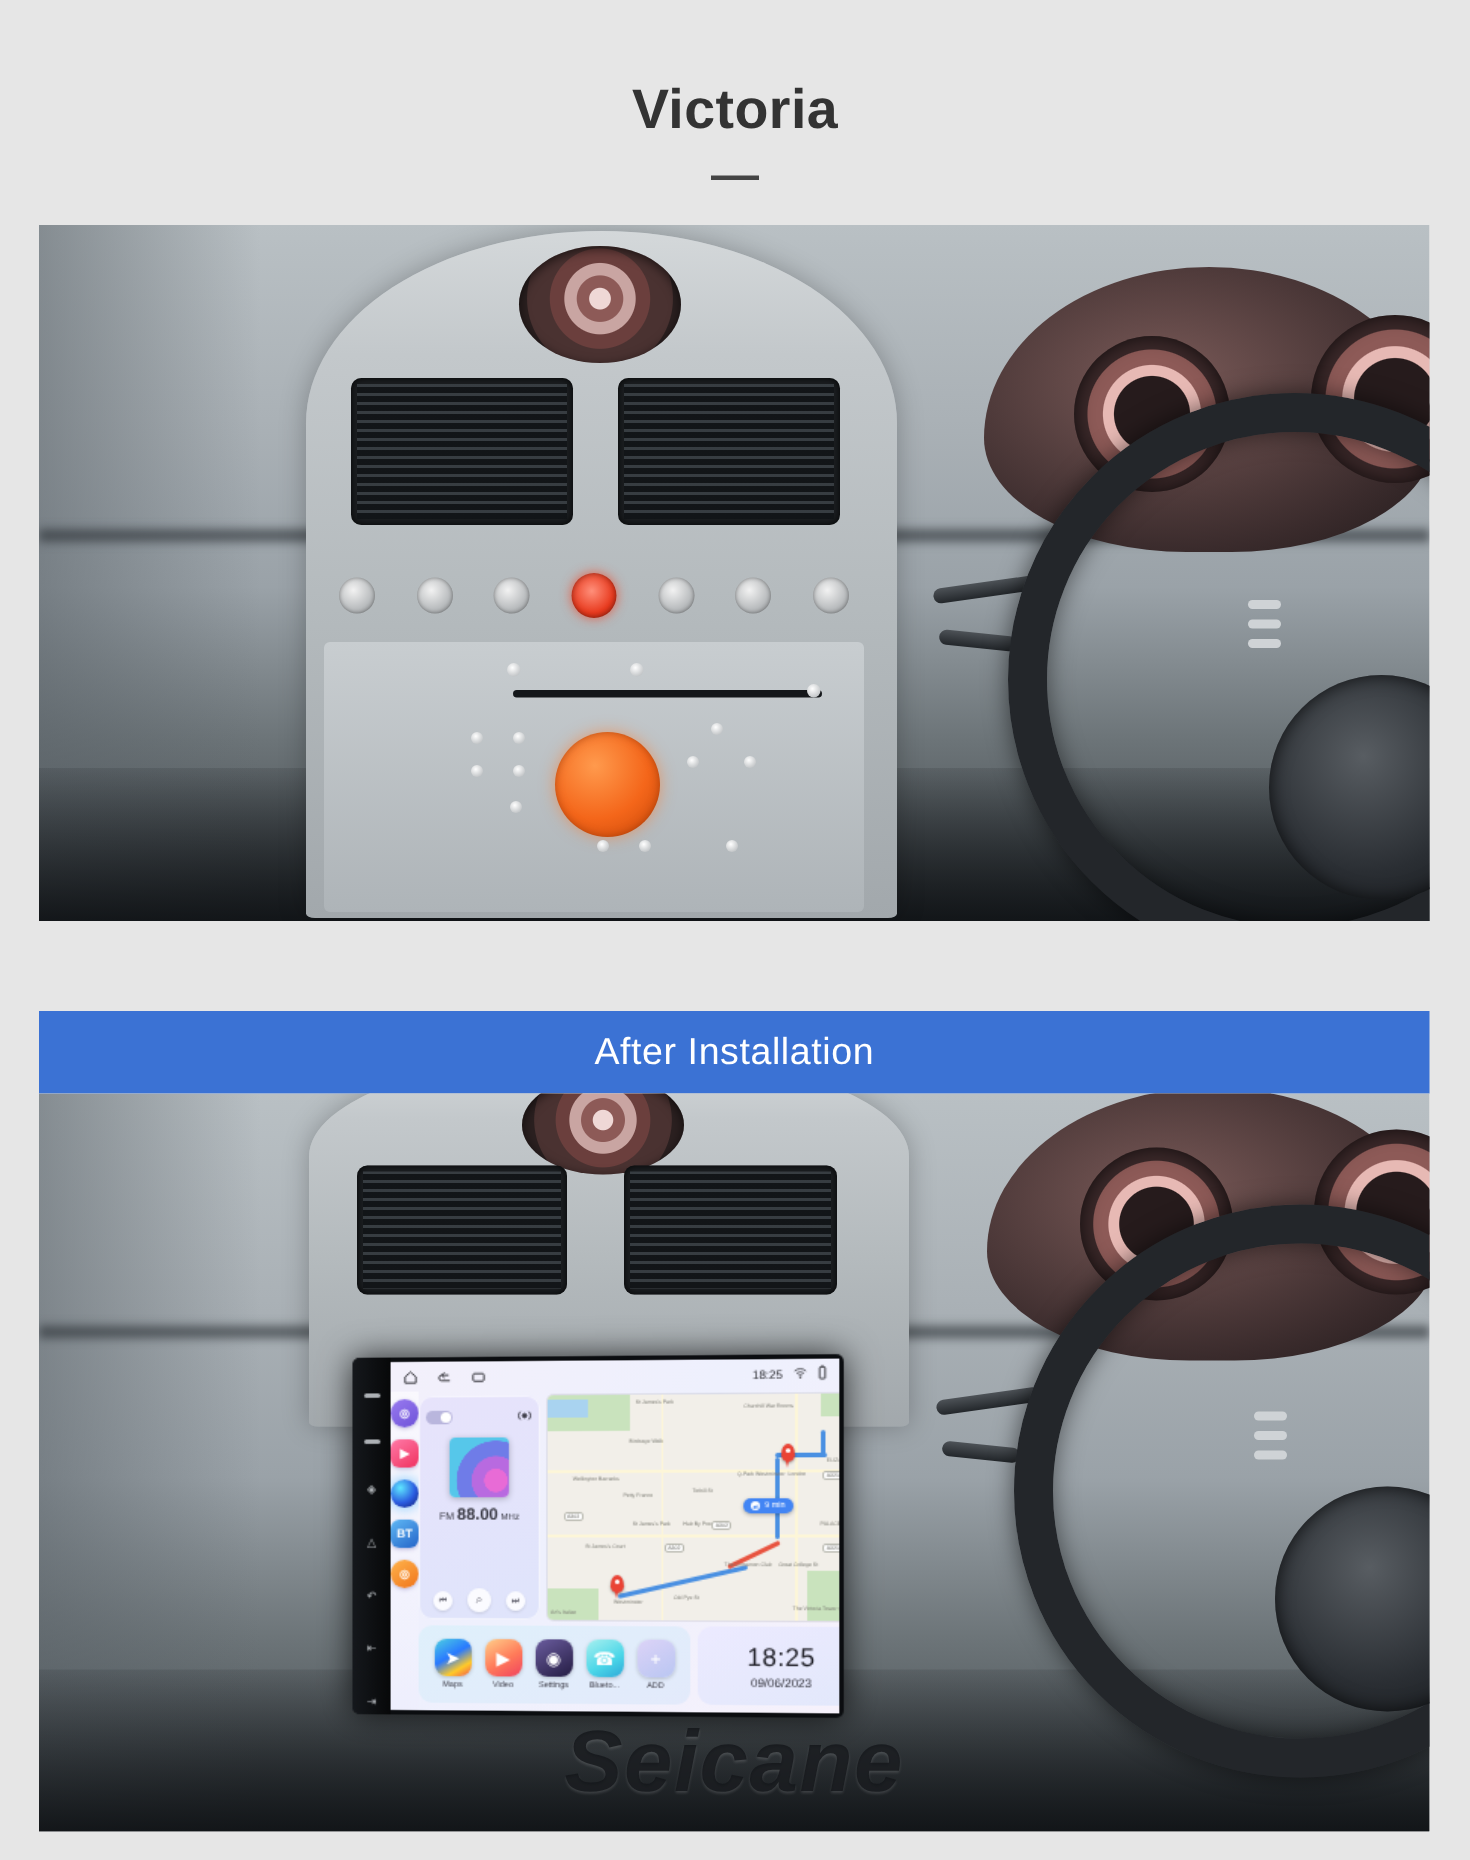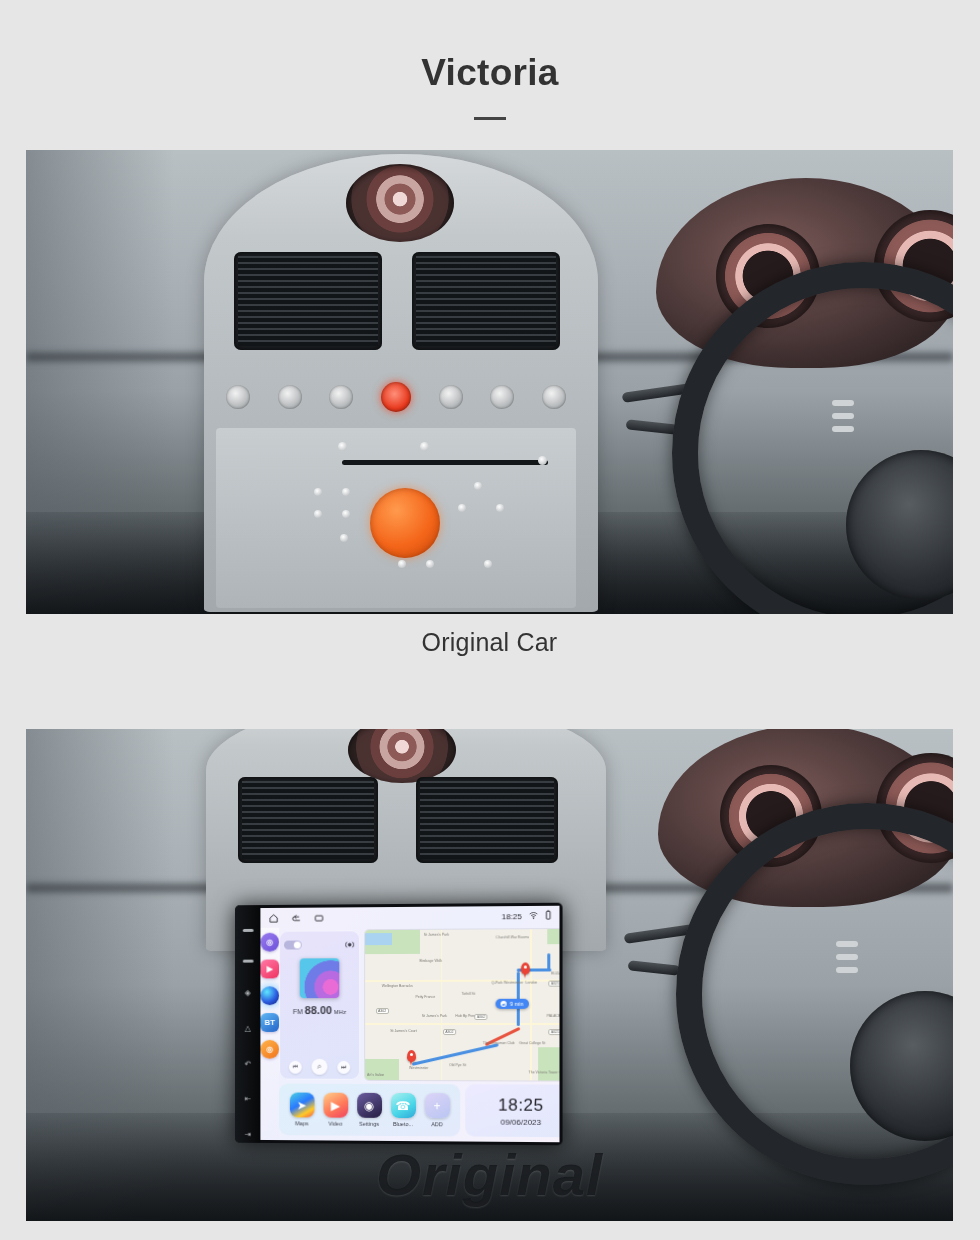--- a/index.html
+++ b/index.html
@@ -346,22 +346,24 @@
       <div class="wheel" style="left:646px; top:112px; width:330px; height:330px;"></div>
       <div class="wheel-hub" style="left:820px; top:300px; width:150px; height:150px;"></div>
       <div class="wheel-btns" style="left:806px; top:250px;">
         <i></i>
         <i></i>
         <i></i>
       </div>
     </div>
   </div>
 
-  <div class="caption-original">Original Car</div>
-
+
+  <div class="banner">
+    <span>After  Installation</span>
+  </div>
 
   <div class="photo" id="photo-after">
     <div class="scene">
       <div class="scene-bg"></div>
       <div class="left-shade"></div>
       <div class="dash-seam" style="top:152px;"></div>
       <div class="footwell"></div>
 
       <div class="console" style="left:180px; top:-28px; width:400px; height:250px;"></div>
       <div class="speaker-ring" style="left:322px; top:-12px; width:108px; height:66px;"></div>
@@ -554,17 +556,17 @@
                 <div class="w-clock">
                   <div class="clock-time">18:25</div>
                   <div class="clock-date">09/06/2023</div>
                 </div>
               </div>
             </div>
           </div>
         </div>
       </div>
 
-      <div class="watermark" style="top:412px;">Original</div>
+      <div class="watermark" style="top:412px;">Seicane</div>
     </div>
   </div>
 
 </div>
 
 </body></html>

